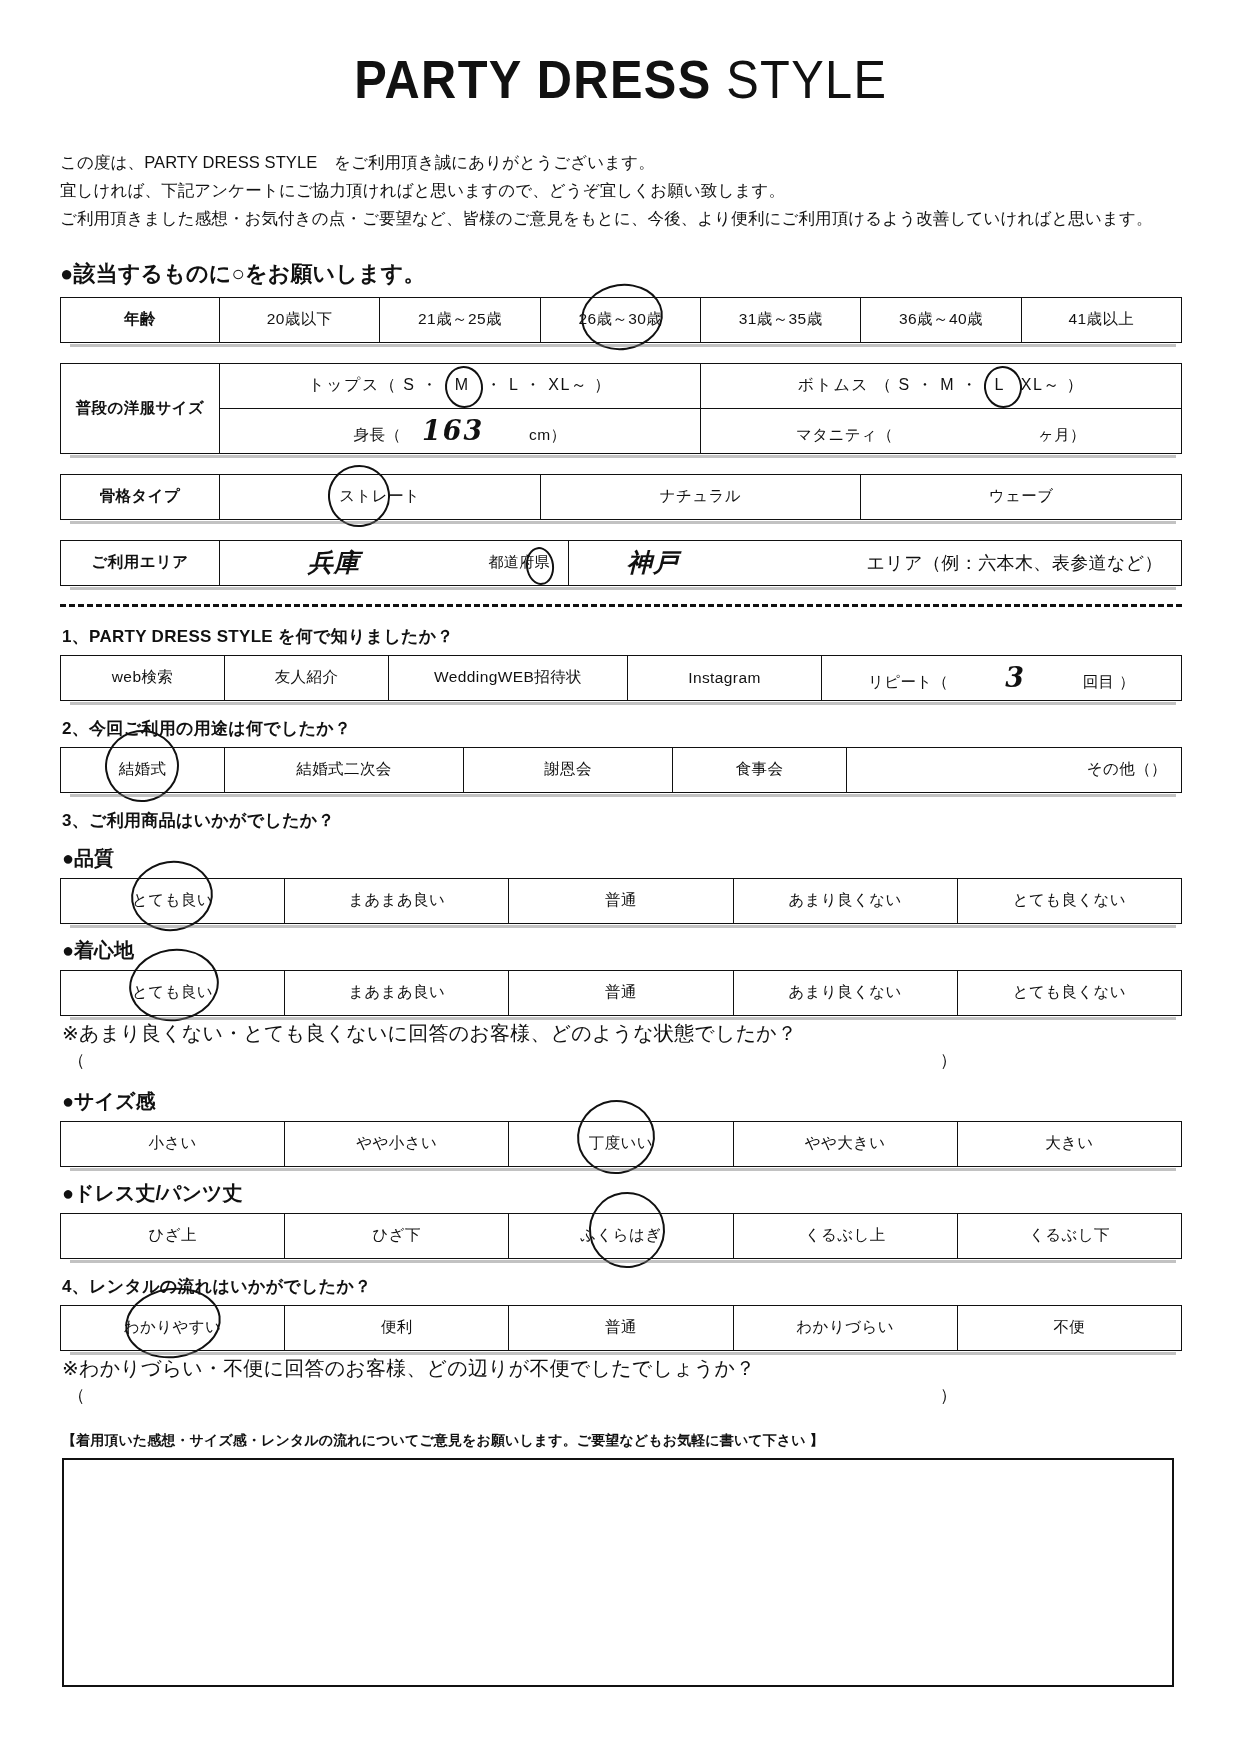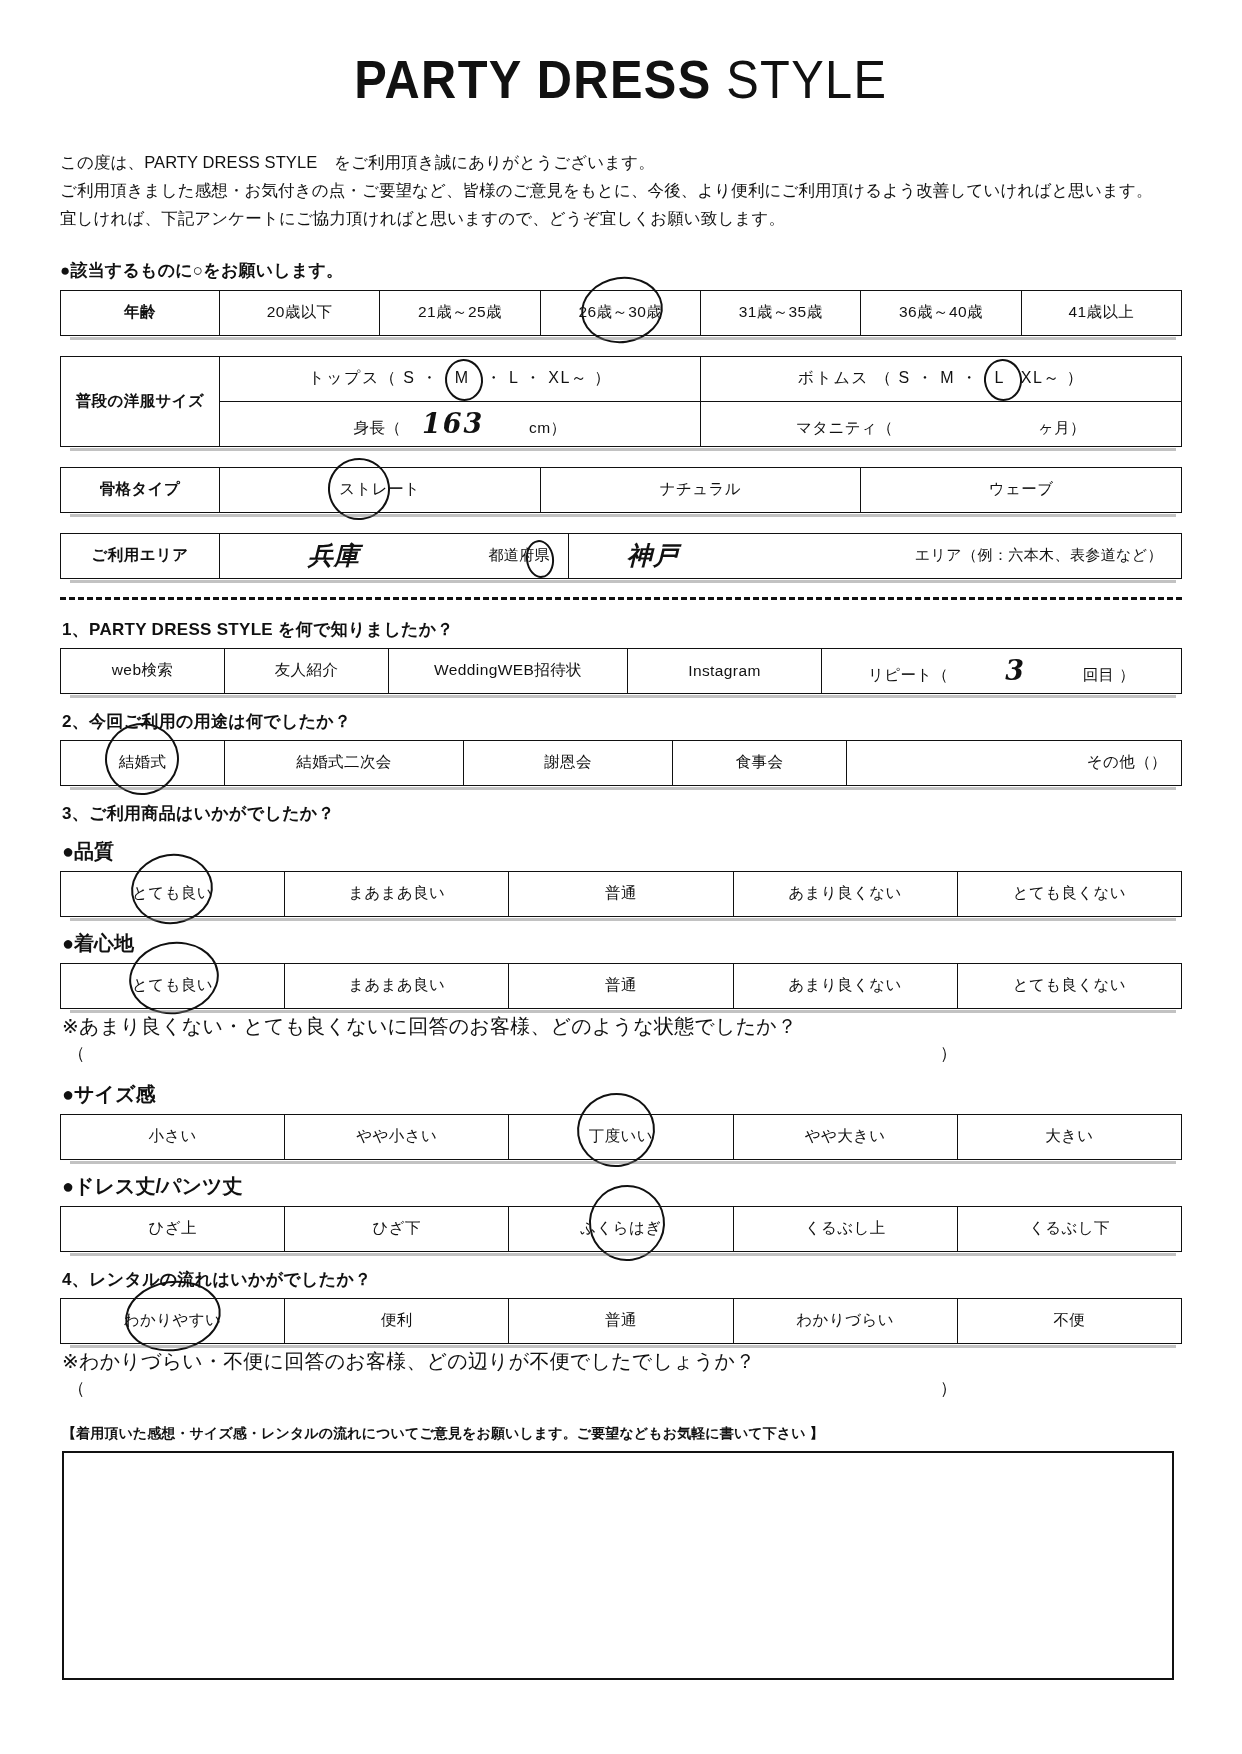--- a/index.html
+++ b/index.html
@@ -53,21 +53,21 @@
   .intro {
     margin-top: 30px;
     font-size: 16.5px;
     line-height: 1.72;
     letter-spacing: 0.1px;
   }
   .intro div { white-space: nowrap; }
 
   .section-lead {
     font-weight: 700;
-    font-size: 17px;
+    font-size: 22px;
     margin-top: 26px;
     margin-bottom: 8px;
     letter-spacing: 0.2px;
   }
 
   
   table.grid {
     border-collapse: collapse;
     width: 100%;
     table-layout: fixed;
@@ -212,22 +212,22 @@
 
   <div class="header">
     <div class="brand">
       <span class="b-bold">PARTY DRESS</span>
       <span class="b-light">STYLE</span>
     </div>
   </div>
 
   <div class="intro">
     <div>この度は、PARTY DRESS STYLE　をご利用頂き誠にありがとうございます。</div>
+    <div>宜しければ、下記アンケートにご協力頂ければと思いますので、どうぞ宜しくお願い致します。</div>
     <div>ご利用頂きました感想・お気付きの点・ご要望など、皆様のご意見をもとに、今後、より便利にご利用頂けるよう改善していければと思います。</div>
-    <div>宜しければ、下記アンケートにご協力頂ければと思いますので、どうぞ宜しくお願い致します。</div>
   </div>
 
   <div class="section-lead">●該当するものに○をお願いします。</div>
 
   <div class="shadow-wrap">
     <table class="grid">
       <tbody>
           <tr>
         <td class="lbl" style="width:150px">年齢</td>
         <td>20歳以下</td>
@@ -318,21 +318,21 @@
             <span class="row-area-hand" style="padding-left:70px;">兵庫</span>
             <span style="font-size:15px;position:relative;">
               <span>都道府県</span>
               <span class="circ" style="width:24px;height:34px;right:-4px;top:-6px;"></span>
             </span>
           </div>
         </td>
         <td>
           <div class="area-inner">
             <span class="row-area-hand" style="padding-left:40px;">神戸</span>
-            <span style="font-size:15px;font-family:Liberation Serif, serif;">エリア（例：六本木、表参道など）</span>
+            <span style="font-size:18px;font-family:Liberation Serif, serif;">エリア（例：六本木、表参道など）</span>
           </div>
         </td>
       </tr>
     </tbody>
       </table>
   </div>
 
   <div class="dashed-sep"></div>
 
   <div class="qtitle">1、PARTY DRESS STYLE を何で知りましたか？</div>

